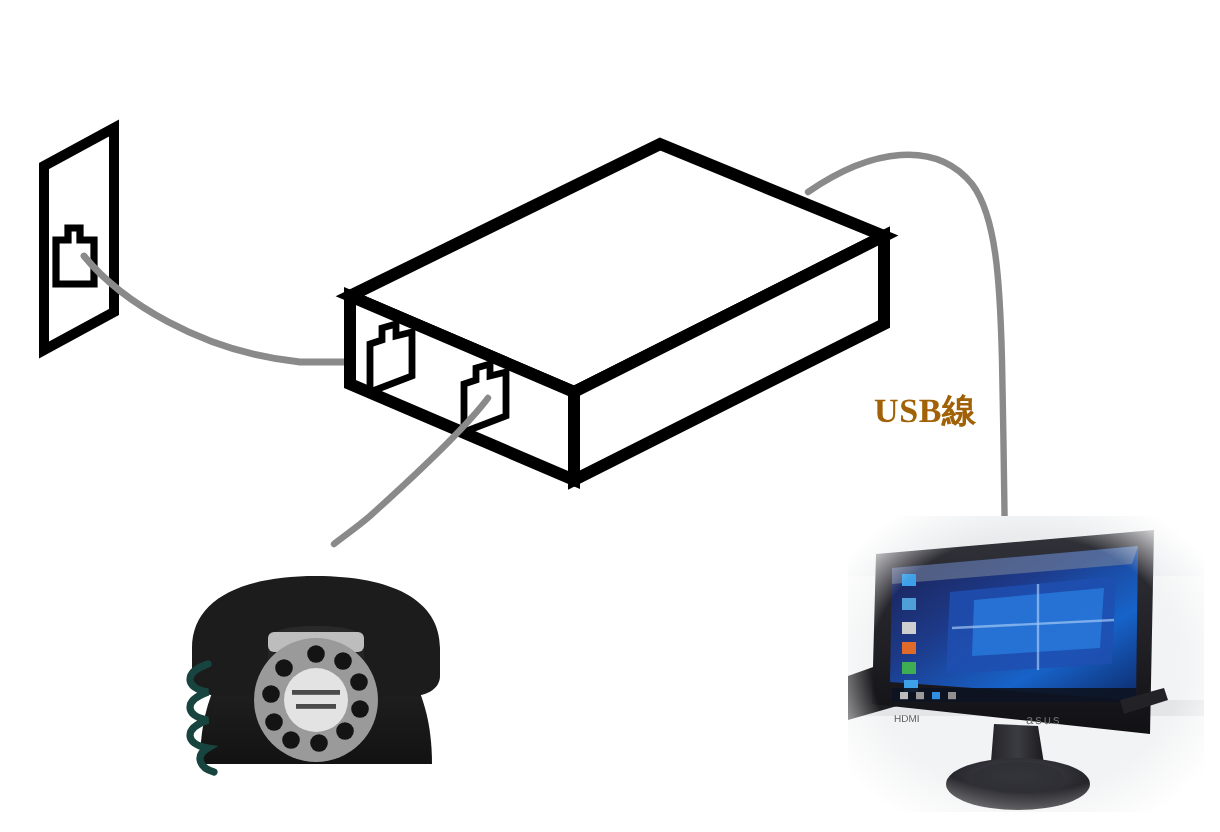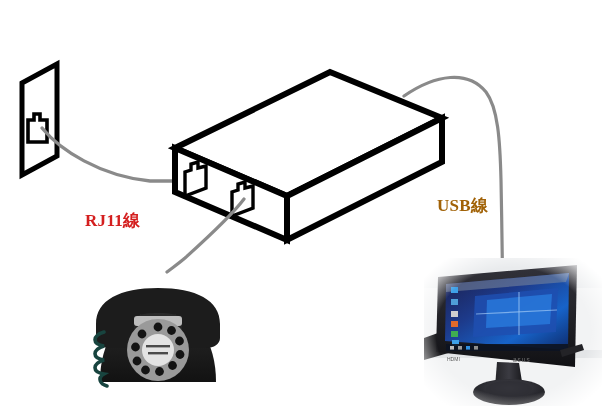--- a/index.html
+++ b/index.html
@@ -150,17 +150,16 @@
       <polygon points="497,362 519,363 523,388 495,387" fill="url(#standGrad)"></polygon>
       <ellipse cx="509" cy="392" rx="36" ry="13" fill="url(#baseGrad)"></ellipse>
       <ellipse cx="509" cy="389" rx="23" ry="8" fill="#2e2e34" opacity="0.8"></ellipse>
 
       <polygon points="560,350 582,344 584,350 562,357" fill="#232327"></polygon>
 
       <rect x="424" y="258" width="178" height="148" fill="url(#photoFade)"></rect>
     </g>
   </svg>
 
-  <div class="label" id="rj11-label">RJ11線</div>
 
   <div class="label" id="usb-label">USB線</div>
 
 </div>
 
 </body></html>

